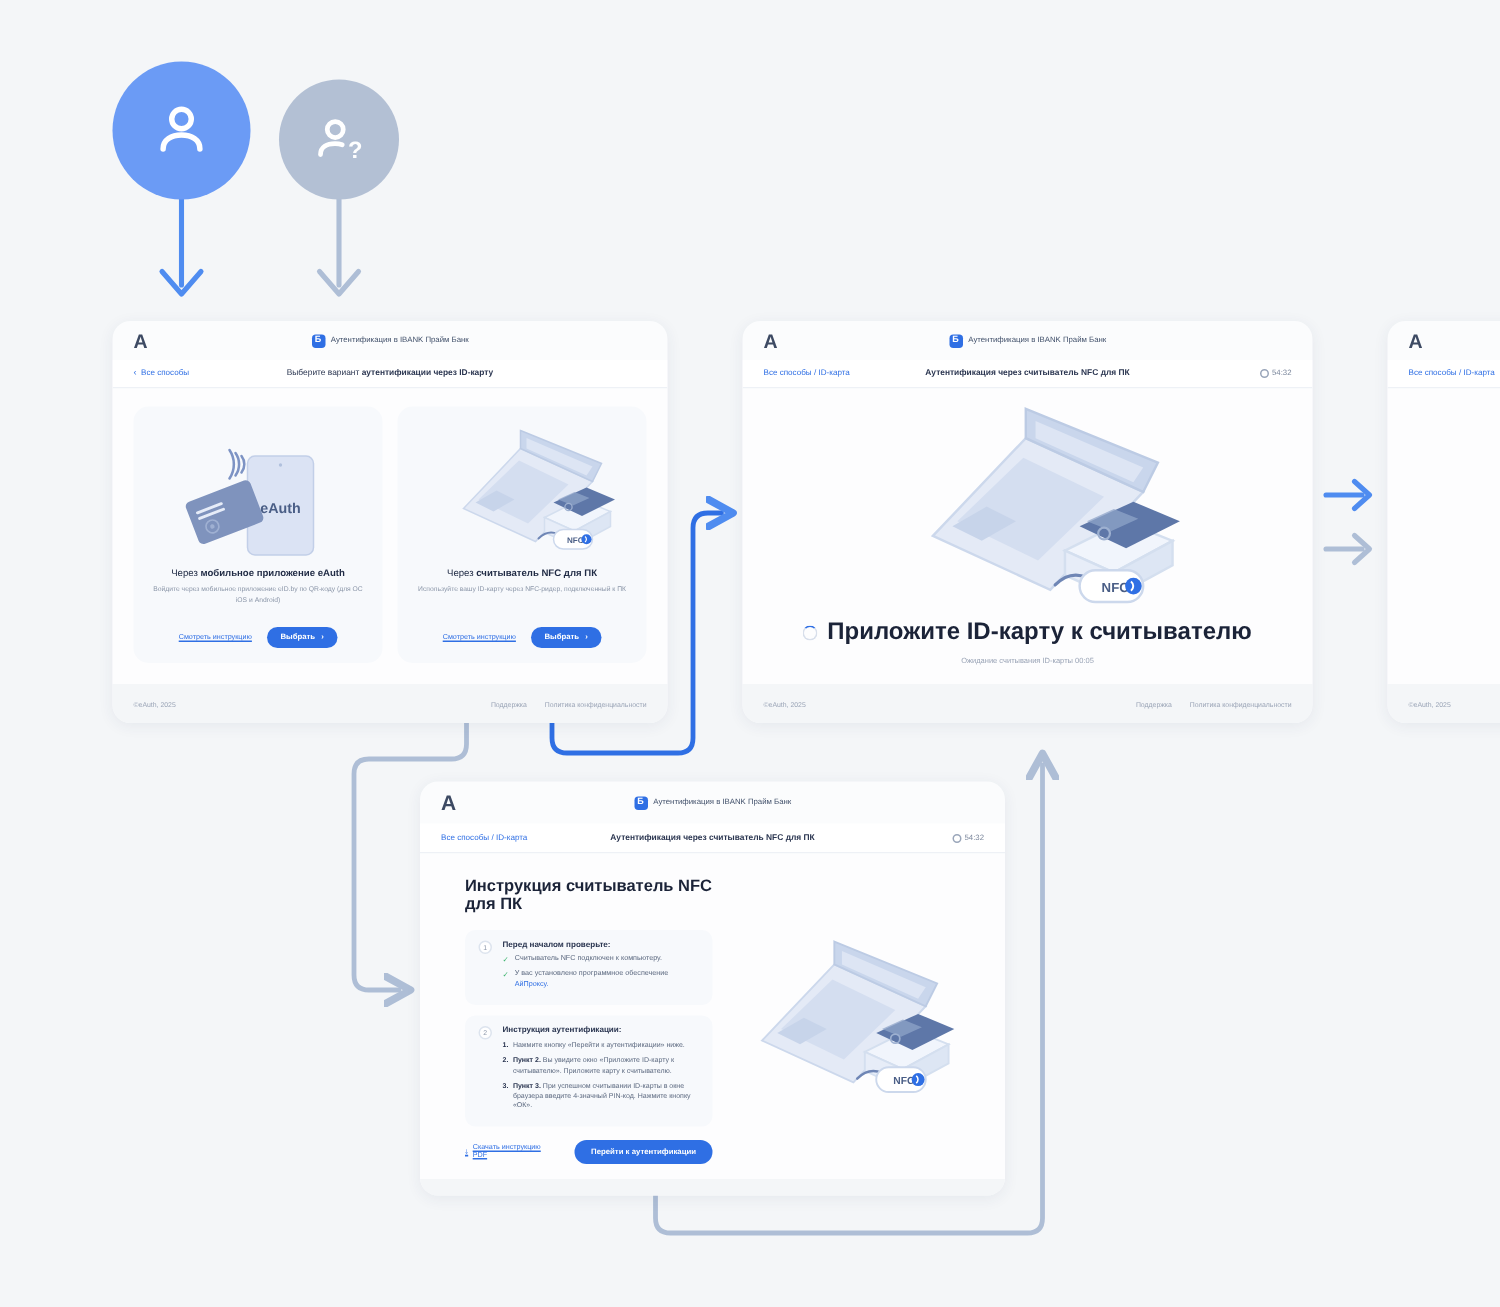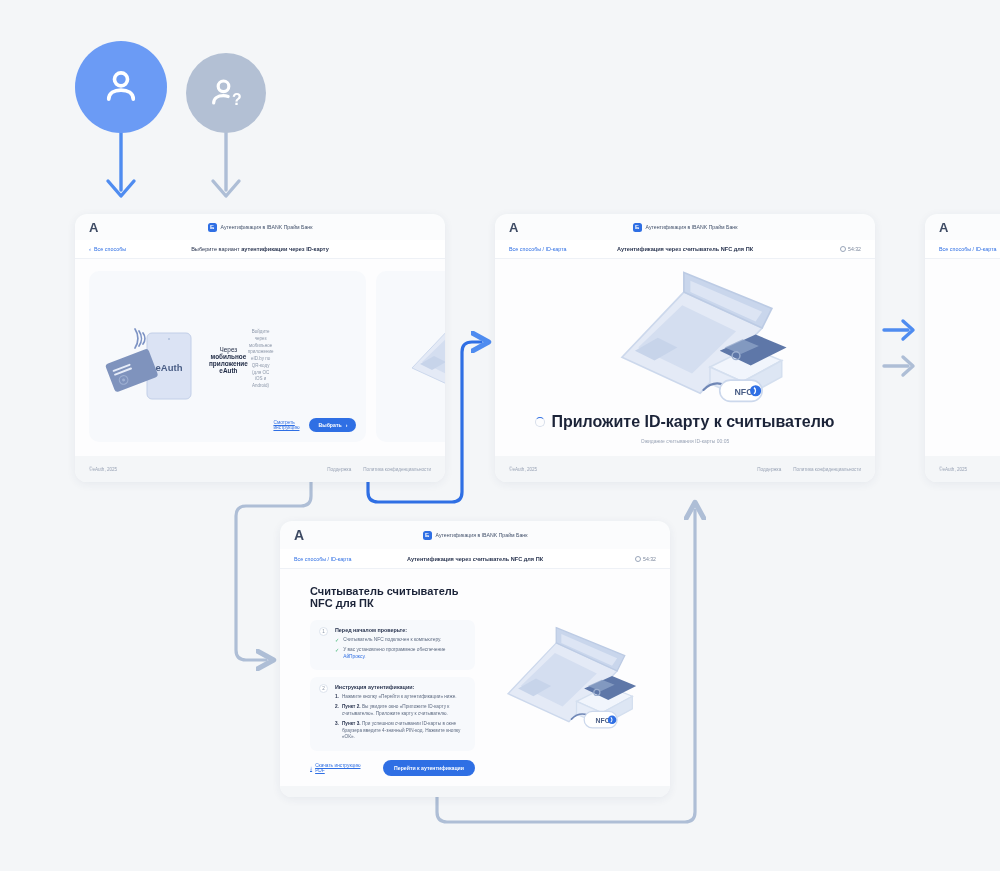--- a/index.html
+++ b/index.html
@@ -74,21 +74,21 @@
     background: #f4f6f8;
   }
   .foot-left { font-size: 4.6px; color: #9aa4b6; }
   .foot-right { margin-left: auto; display: flex; gap: 12px; }
   .foot-right span { font-size: 4.6px; color: #9aa4b6; }
 
   
   .opts { display: flex; gap: 10px; padding: 12px 14px 14px; height: 100%; }
   .opt {
     flex: 1; background: #f7f9fc; border-radius: 10px;
-    display: flex; flex-direction: row; align-items: center;
+    display: flex; flex-direction: column; align-items: center;
     padding: 12px 10px 10px;
   }
   .opt-art { height: 92px; display: flex; align-items: center; justify-content: center; width: 100%; }
   .opt-title { font-size: 6.4px; color: #1f2a44; text-align: center; margin-top: 4px; }
   .opt-title b { font-weight: 700; }
   .opt-desc { font-size: 4.5px; color: #8c97a9; text-align: center; line-height: 1.5; margin-top: 4px; max-width: 150px; }
   .opt-actions { margin-top: auto; display: flex; align-items: center; gap: 10px; padding-top: 8px; }
   .link-sm { font-size: 4.8px; color: #2f6fe4; text-decoration: underline; }
   .btn-primary {
     background: #2f6fe4; color: #fff; border-radius: 20px;
@@ -385,21 +385,21 @@
         <b>Аутентификация через считыватель NFC для ПК</b>
       </div>
       <div class="timer">
         <span class="clock-glyph"></span>
         <span>54:32</span>
       </div>
     </div>
     <div class="card-body">
       <div class="instr">
         <div class="instr-left">
-          <div class="instr-h1">Считыватель считыватель NFC для ПК</div>
+          <div class="instr-h1">Инструкция считыватель NFC для ПК</div>
 
           <div class="panel">
             <div class="step-num">1</div>
             <div style="flex:1;">
               <div class="panel-h">Перед началом проверьте:</div>
               <div class="chk-row">
                 <span class="chk">✓</span>
                 <span>Считыватель NFC подключен к компьютеру.</span>
               </div>
               <div class="chk-row">

